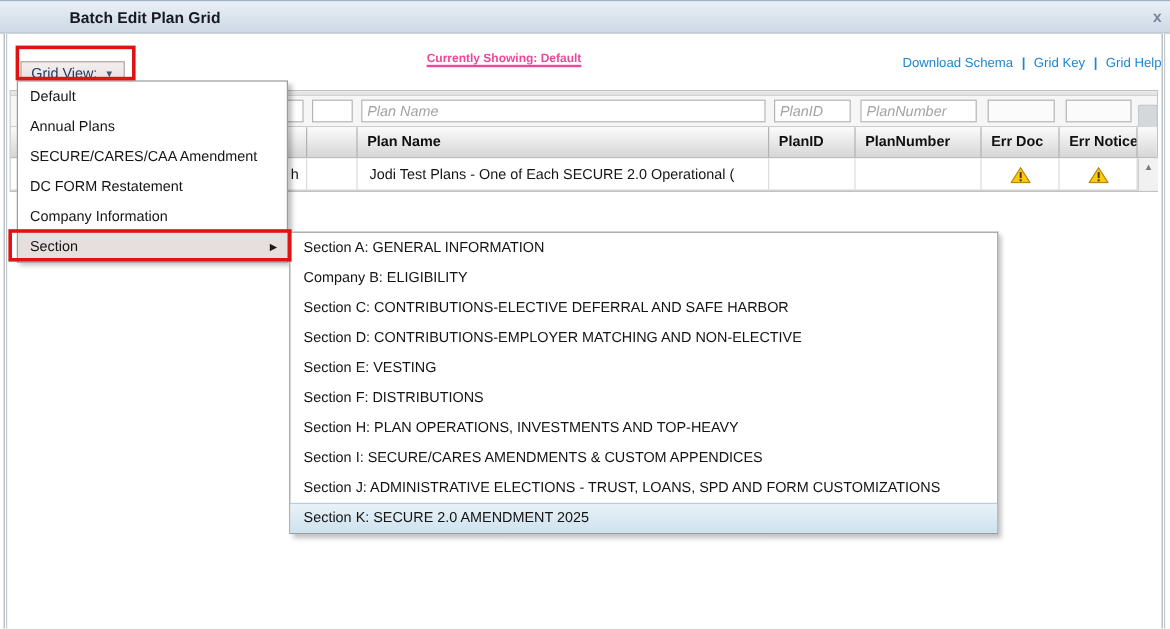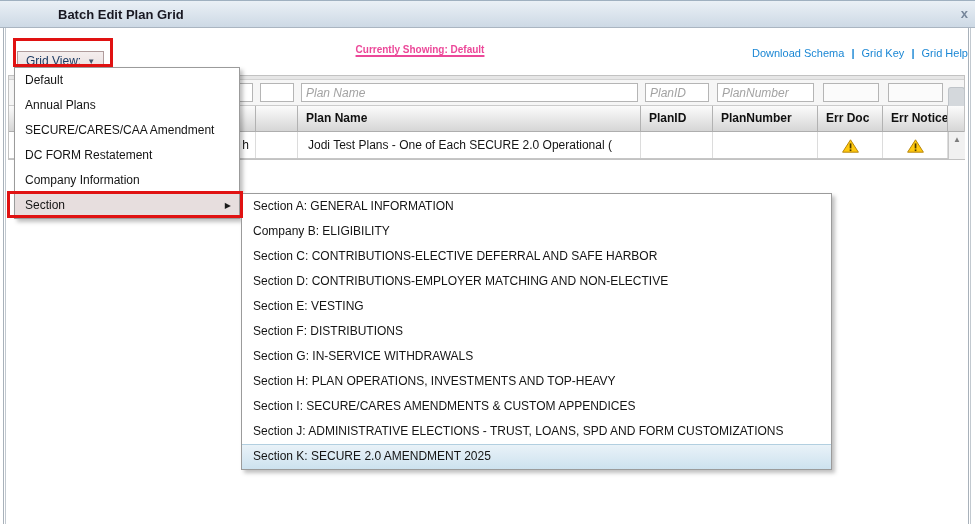--- a/index.html
+++ b/index.html
@@ -177,21 +177,20 @@
     </div>
   </div>
 
   <div class="submenu">
     <div class="submenu-item">Section A: GENERAL INFORMATION</div>
     <div class="submenu-item">Company B: ELIGIBILITY</div>
     <div class="submenu-item">Section C: CONTRIBUTIONS-ELECTIVE DEFERRAL AND SAFE HARBOR</div>
     <div class="submenu-item">Section D: CONTRIBUTIONS-EMPLOYER MATCHING AND NON-ELECTIVE</div>
     <div class="submenu-item">Section E: VESTING</div>
     <div class="submenu-item">Section F: DISTRIBUTIONS</div>
-    <div class="submenu-item">Section G: IN-SERVICE WITHDRAWALS</div>
     <div class="submenu-item">Section H: PLAN OPERATIONS, INVESTMENTS AND TOP-HEAVY</div>
     <div class="submenu-item">Section I: SECURE/CARES AMENDMENTS &amp; CUSTOM APPENDICES</div>
     <div class="submenu-item">Section J: ADMINISTRATIVE ELECTIONS - TRUST, LOANS, SPD AND FORM CUSTOMIZATIONS</div>
     <div class="submenu-item hl">Section K: SECURE 2.0 AMENDMENT 2025</div>
   </div>
 
   <div class="annot annot-gv"></div>
   <div class="annot annot-section"></div>
 
 </div>

